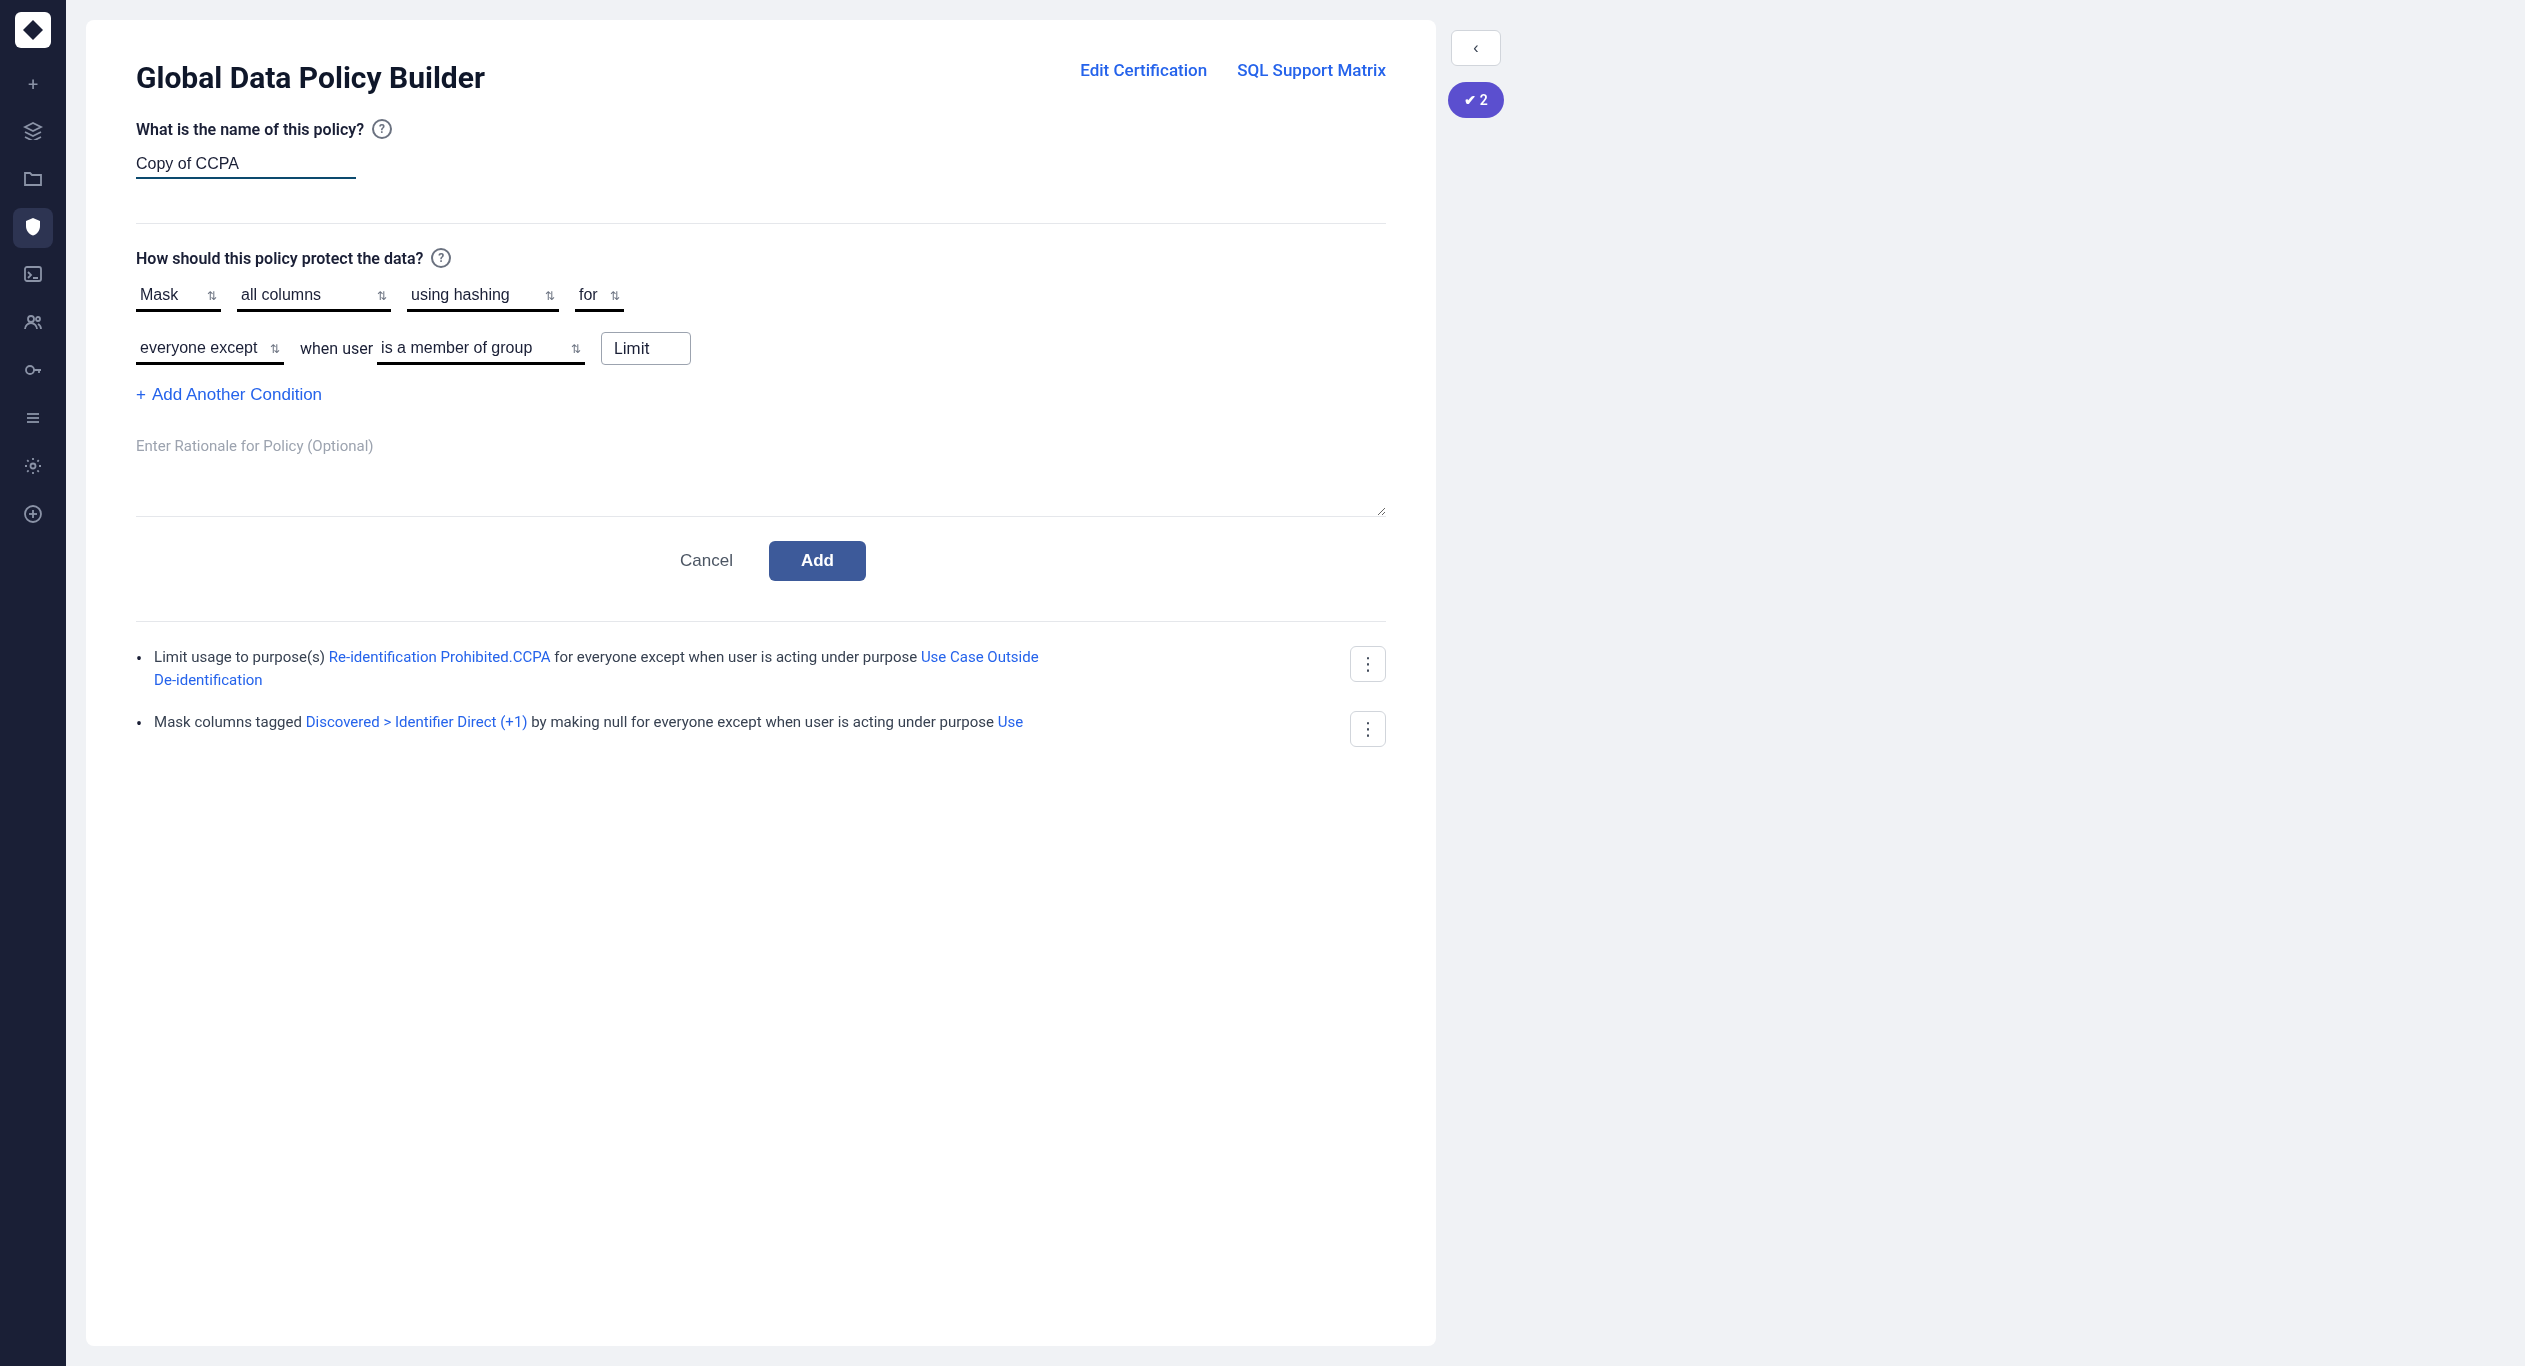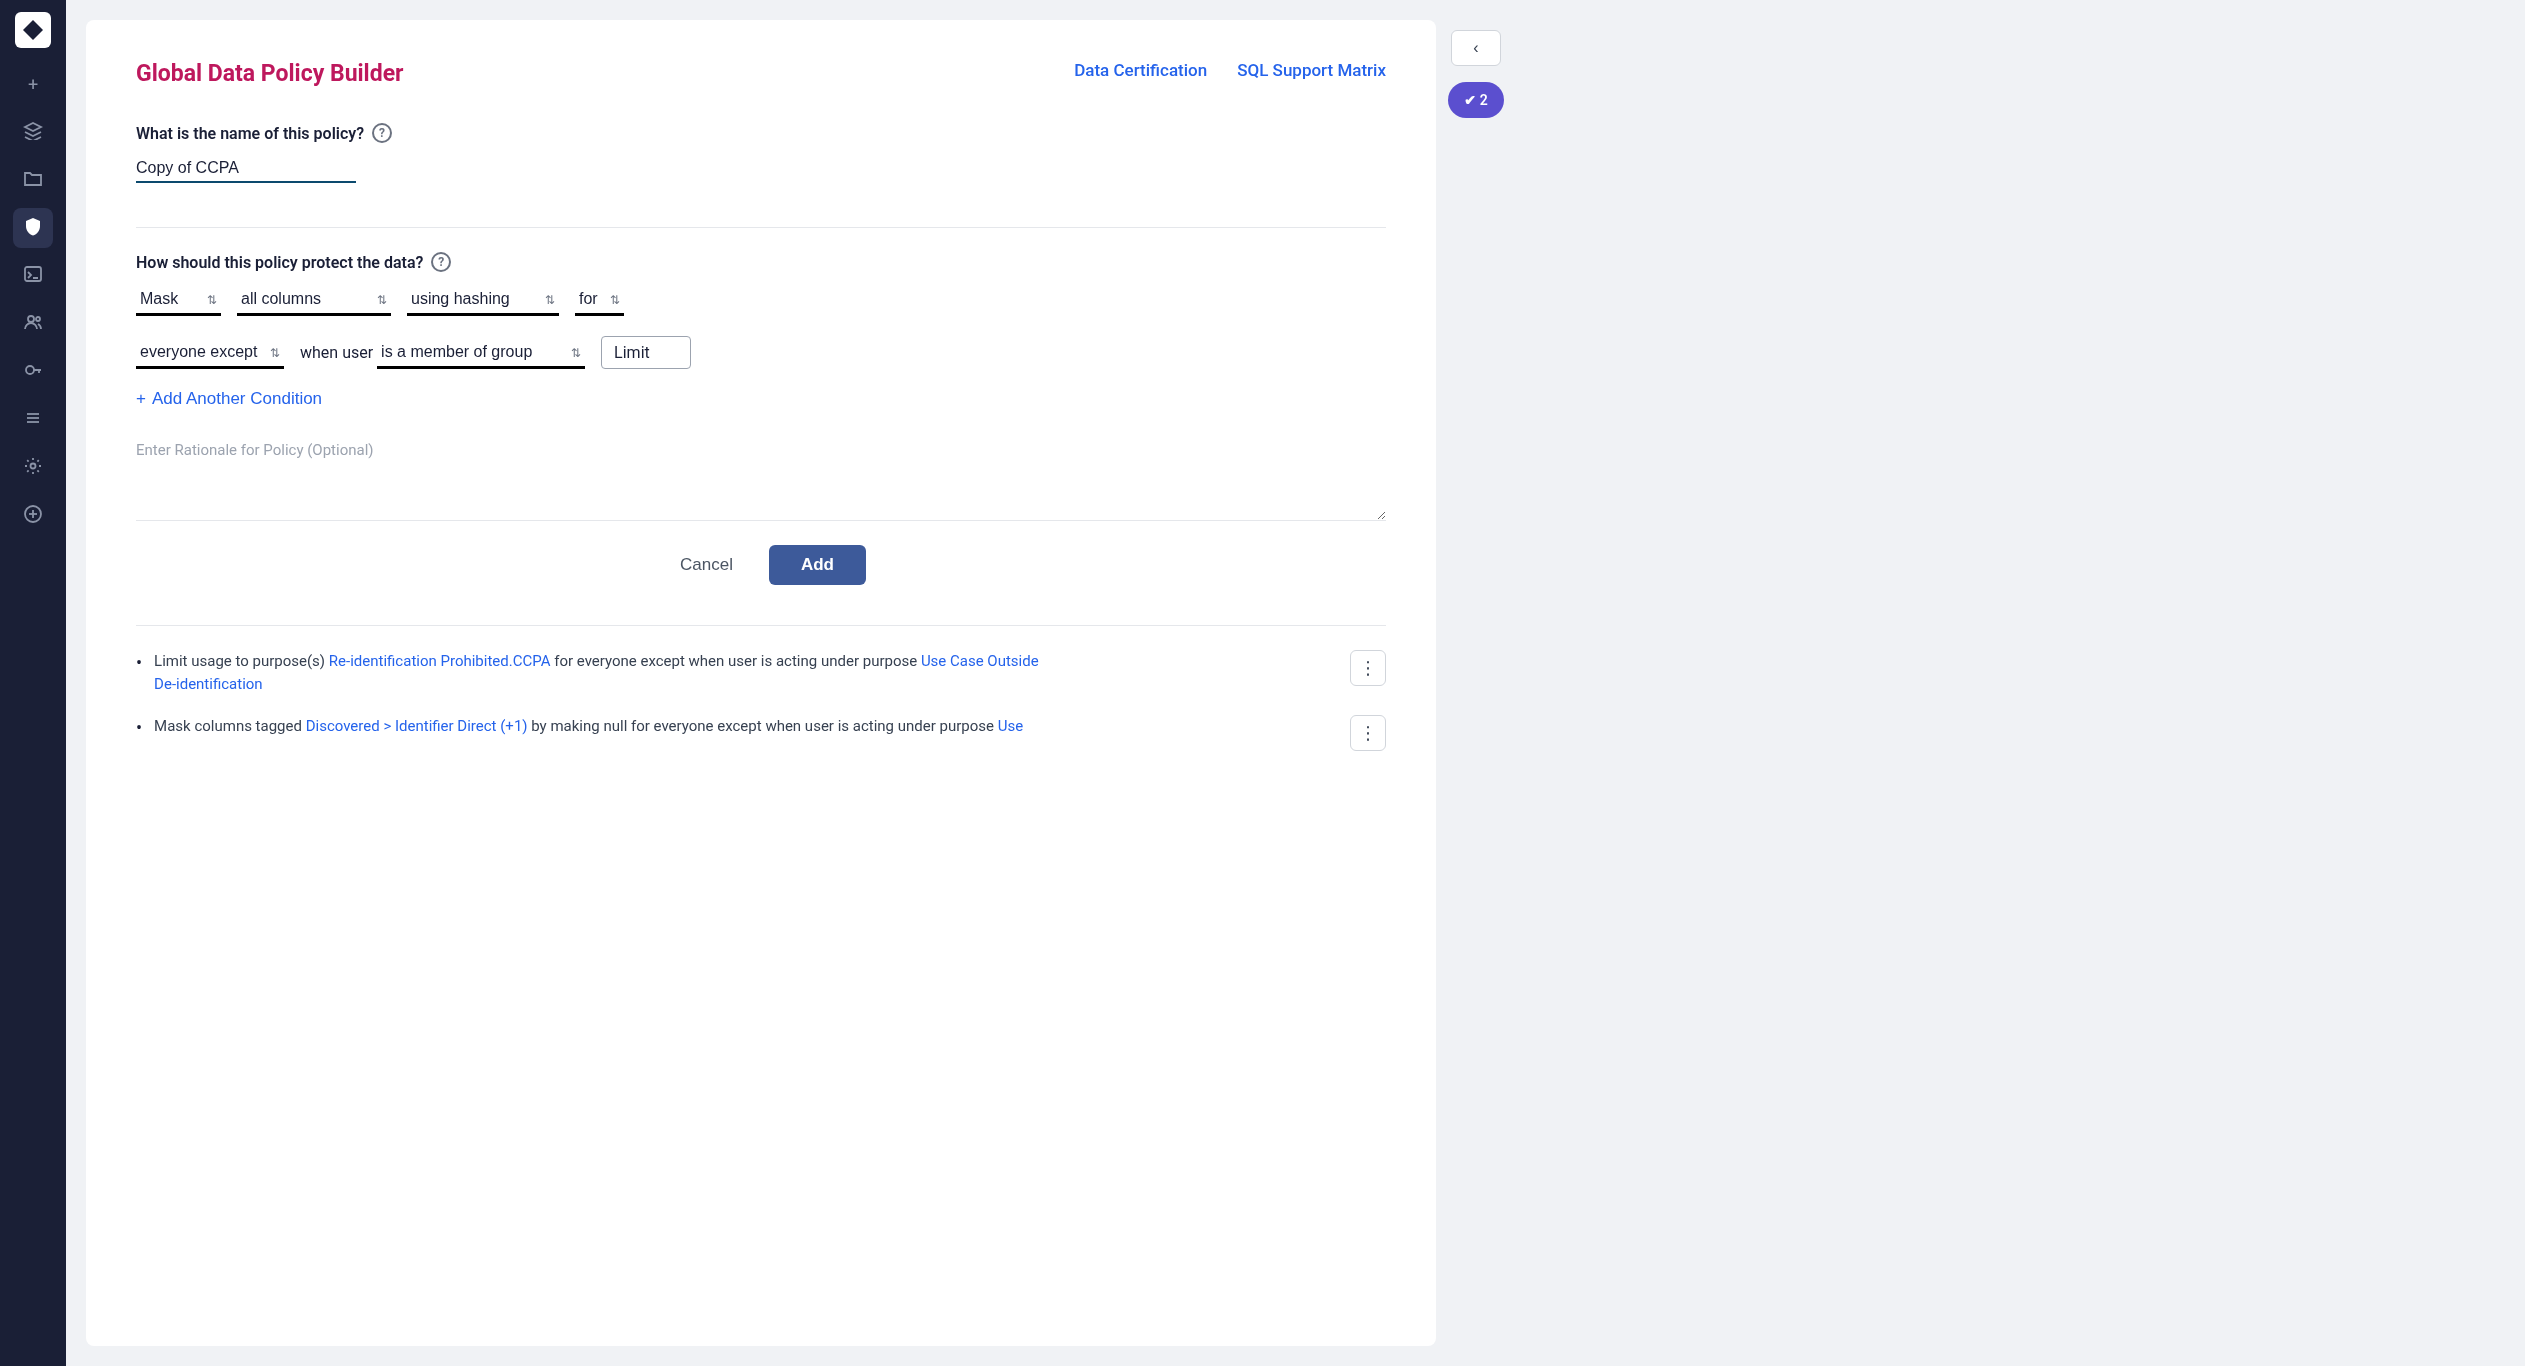--- a/index.html
+++ b/index.html
@@ -88,24 +88,24 @@
     .link-btn {
       color: #2563eb;
       font-size: 17px;
       cursor: pointer;
       text-decoration: none;
       font-weight: 500;
     }
 
     
     .page-title {
-      font-size: 23px;
+      font-size: 30px;
       font-weight: 700;
-      color: #be185d;
-      margin-bottom: 36px;
+      color: #0f172a;
+      margin-bottom: 24px;
     }
 
     
     .section-label {
       font-size: 16px;
       font-weight: 600;
       color: #1a1f36;
       margin-bottom: 12px;
       display: flex;
       align-items: center;
@@ -447,21 +447,21 @@
 <div class="main-area">
   <div class="content-wrapper">
 
     <div class="card">
       
       
       <h1 class="page-title">Global Data Policy Builder</h1>
 
       
       <div class="card-header-actions">
-        <a class="link-btn">Data Certification</a>
+        <a class="link-btn">Edit Certification</a>
         <a class="link-btn">SQL Support Matrix</a>
       </div>
 
       
       <div class="section-label">
         <span>What is the name of this policy?</span>
         <span class="help-icon">?</span>
       </div>
       <input class="policy-name-input" type="text" value="Copy of CCPA" style="">
 

